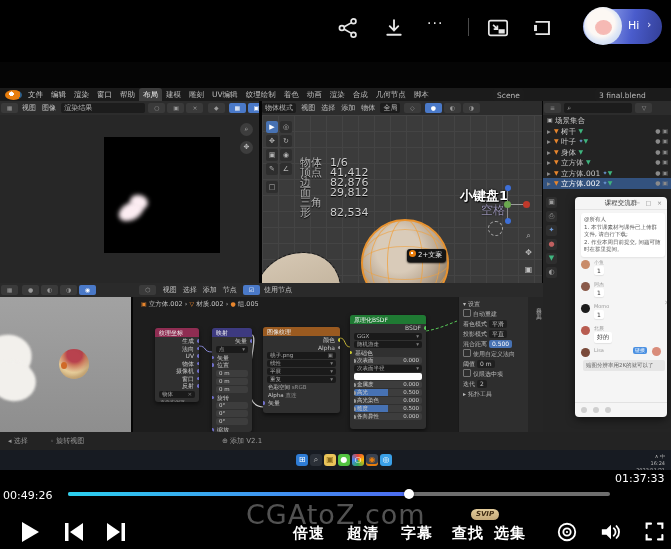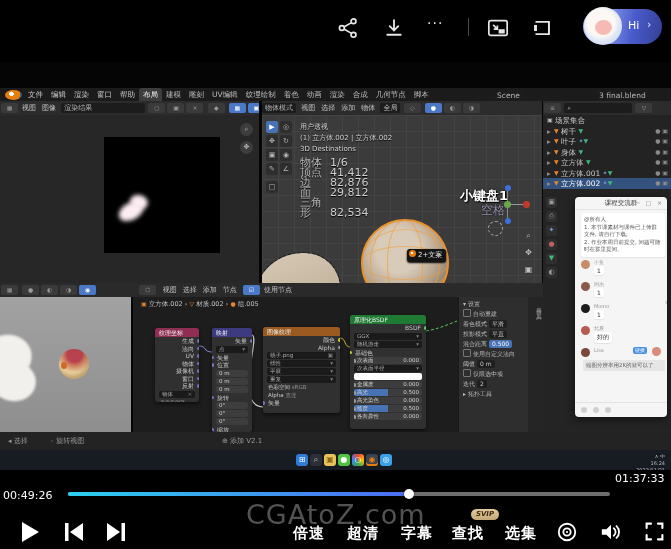--- a/index.html
+++ b/index.html
@@ -242,25 +242,20 @@
         <span class="tool" style="left:18px;top:6px">◎</span>
         <span class="tool" style="left:4px;top:20px">✥</span>
         <span class="tool" style="left:18px;top:20px">↻</span>
         <span class="tool" style="left:4px;top:34px">▣</span>
         <span class="tool" style="left:18px;top:34px">◉</span>
         <span class="tool" style="left:4px;top:48px">✎</span>
         <span class="tool" style="left:18px;top:48px">∠</span>
         <span class="tool" style="left:4px;top:66px">□</span>
       </div>
 
-      <div class="ostat">
-        <div>用户透视</div>
-        <div>(1) 立方体.002 | 立方体.002</div>
-        <div>3D Destinations</div>
-      </div>
       <div class="stbl">
         <div><b>物体</b><span>1/6</span></div>
         <div><b>顶点</b><span>41,412</span></div>
         <div><b>边</b><span>82,876</span></div>
         <div><b>面</b><span>29,812</span></div>
         <div><b>三角形</b><span>82,534</span></div>
       </div>
 
       <div class="sphere">
         <i class="arcv" style="left:28%;right:28%"></i>
@@ -511,21 +506,21 @@
     <svg viewBox="0 0 24 24">
         <polygon points="3,3 3,21 16,12" fill="#fff"></polygon>
         <rect x="17.5" y="3" width="3.5" height="18" fill="#fff"></rect>
       </svg>
   </div>
 
   <div class="ctext" style="left:293px">倍速</div>
   <div class="ctext" style="left:347px">超清</div>
   <div class="ctext" style="left:401px">字幕</div>
   <div class="ctext" style="left:452px">查找</div>
-  <div class="ctext" style="left:505px">选集</div>
+  <div class="ctext" style="left:494px">选集</div>
   <div class="svip">SVIP</div>
 
   <div class="cbtn" style="left:556px;top:521px;width:22px;height:22px">
     <svg viewBox="0 0 24 24">
       <circle cx="12" cy="12" r="9" fill="none" stroke="#fff" stroke-width="2"></circle>
       <circle cx="12" cy="12" r="4" fill="none" stroke="#fff" stroke-width="2"></circle>
       <circle cx="12" cy="12" r="1.2" fill="#fff"></circle>
     </svg>
   </div>
   <div class="cbtn" style="left:600px;top:521px;width:22px;height:22px">

